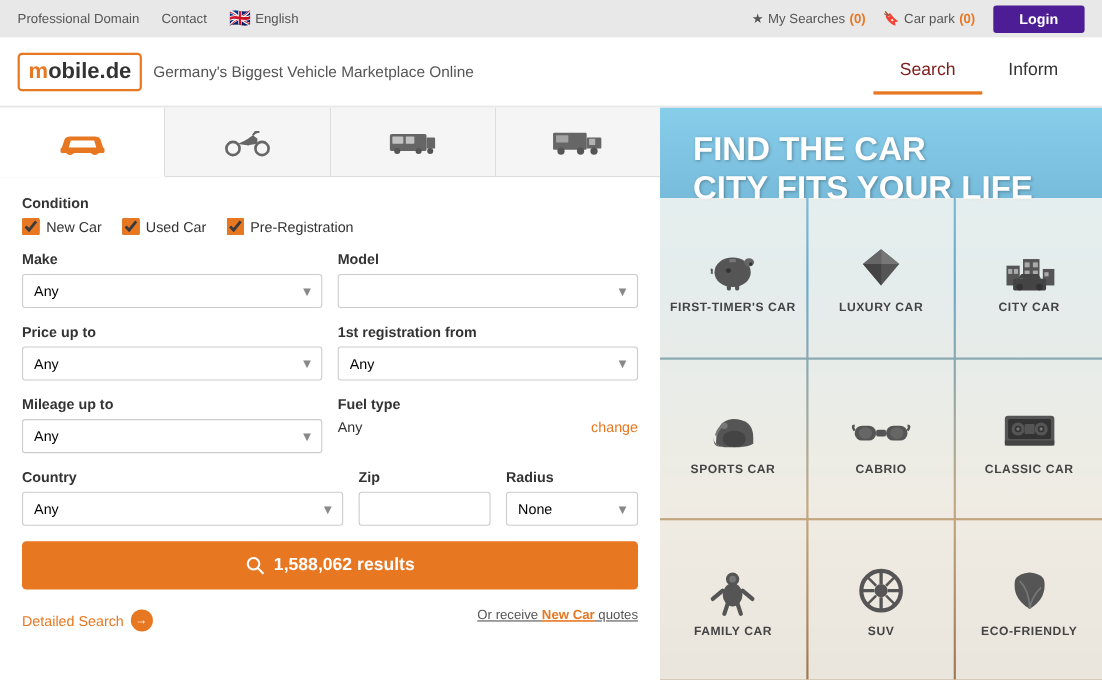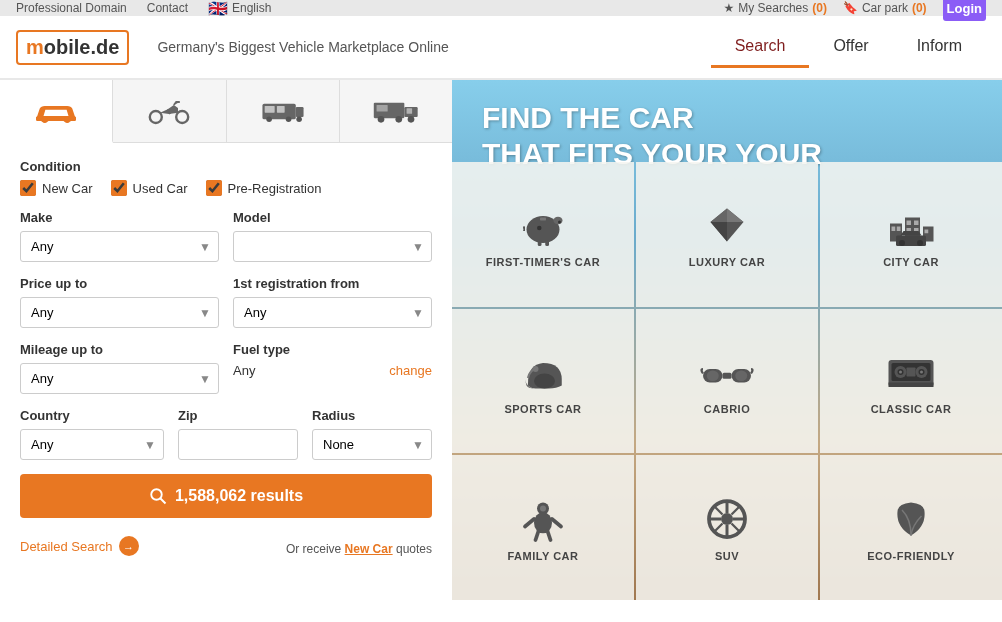--- a/index.html
+++ b/index.html
@@ -4,51 +4,51 @@
   <style>
     * { box-sizing: border-box; margin: 0; padding: 0; }
     body { font-family: Arial, sans-serif; font-size: 14px; color: #333; background: #fff; width: 1002px; }
 
     
     .top-bar {
       background: #e8e8e8;
       display: flex;
       align-items: center;
       padding: 0 16px;
-      height: 16px;
+      height: 34px;
       font-size: 12px;
       color: #555;
       gap: 20px;
     }
     .top-bar-left { display: flex; gap: 20px; align-items: center; }
     .top-bar-right { display: flex; gap: 16px; align-items: center; margin-left: auto; }
     .top-bar a { color: #555; text-decoration: none; }
     .lang-flag { display: flex; align-items: center; gap: 4px; }
     .my-searches { display: flex; align-items: center; gap: 4px; }
     .login-btn {
-      background: #8b5cf6;
+      background: #4c1d95;
       color: #fff;
       border: none;
-      padding: 5px 4px;
+      padding: 5px 24px;
       border-radius: 3px;
       font-size: 13px;
       font-weight: bold;
       cursor: pointer;
     }
     .badge { color: #e87722; font-weight: bold; }
 
     
     .header {
       display: flex;
       align-items: center;
       padding: 12px 16px;
       border-bottom: 2px solid #e8e8e8;
       height: 64px;
     }
-    .logo-area { display: flex; align-items: center; gap: 28px; }
+    .logo-area { display: flex; align-items: center; gap: 10px; }
     .logo-box {
       background: #fff;
       border: 2px solid #e87722;
       border-radius: 4px;
       padding: 4px 8px;
       font-size: 20px;
       font-weight: bold;
       color: #333;
     }
     .logo-box span { color: #e87722; }
@@ -66,21 +66,21 @@
 
     
     .main {
       display: flex;
       height: 520px;
       position: relative;
     }
 
     
     .search-panel {
-      width: 452px;
+      width: 600px;
       background: #fff;
       padding: 0;
       z-index: 2;
       flex-shrink: 0;
       display: flex;
       flex-direction: column;
     }
 
     
     .vehicle-tabs {
@@ -169,21 +169,21 @@
       color: #e87722; font-size: 13px; cursor: pointer;
       text-decoration: none; margin-top: 10px;
     }
     .detailed-search .arrow-circle {
       width: 20px; height: 20px; background: #e87722;
       border-radius: 50%; display: flex; align-items: center; justify-content: center;
       color: #fff; font-size: 11px;
     }
     .quotes-link { text-align: center; font-size: 12px; color: #555; margin-top: 8px; }
     .quotes-link a { color: #e87722; font-weight: bold; }
-    .quotes-link span { }
+    .quotes-link span { text-decoration: underline; }
 
     
     .hero {
       flex: 1;
       background: linear-gradient(to bottom, #87CEEB 0%, #6aabcc 30%, #c4a882 70%, #a07850 100%);
       position: relative;
       overflow: hidden;
     }
     .hero-title {
       position: absolute;
@@ -260,21 +260,20 @@
 
 <div class="header">
   <div class="logo-area">
     <div class="logo-box">
       <span style="color:#e87722;">m</span>obile.de
     </div>
     <span class="tagline">Germany's Biggest Vehicle Marketplace Online</span>
   </div>
   <nav class="header-nav">
     <div class="header-nav-item active">Search</div>
-    <div class="header-nav-item">Offer</div>
     <div class="header-nav-item">Inform</div>
   </nav>
 </div>
 
 <div class="main">
 
   <div class="search-panel">
 
     <div class="vehicle-tabs">
 
@@ -428,36 +427,36 @@
       </div>
 
       <button class="search-btn">
         <svg class="search-icon-svg" viewBox="0 0 24 24">
           <circle cx="10" cy="10" r="7" fill="none" stroke="#fff" stroke-width="2.5"></circle>
           <line x1="15" y1="15" x2="22" y2="22" stroke="#fff" stroke-width="2.5"></line>
         </svg>
         <span>1,588,062 results</span>
       </button>
 
-      <div style="display:flex; justify-content:space-between; align-items:flex-end; margin-top:8px;">
+      <div style="display:flex; justify-content:space-between; align-items:flex-start; margin-top:8px;">
         <a class="detailed-search">
           <span>Detailed Search</span>
           <span class="arrow-circle">→</span>
         </a>
         <div class="quotes-link">
           <span>Or receive </span><a href="#"><span>New Car</span></a><span> quotes</span>
         </div>
       </div>
     </div>
   </div>
 
   <div class="hero">
     <div class="hero-title">
       <div>FIND THE CAR</div>
-      <div>THAT FITS YOUR YOUR</div>
+      <div>CITY FITS YOUR LIFE</div>
     </div>
 
     <div class="car-grid">
 
       <div class="car-card">
         <svg class="car-icon" viewBox="0 0 80 60">
           <ellipse cx="40" cy="36" rx="22" ry="18" fill="#555"></ellipse>
           <circle cx="56" cy="28" rx="10" ry="10" fill="#555"></circle>
           <ellipse cx="60" cy="24" rx="6" ry="5" fill="#666"></ellipse>
           <rect x="33" y="50" width="5" height="8" rx="2" fill="#555"></rect>

